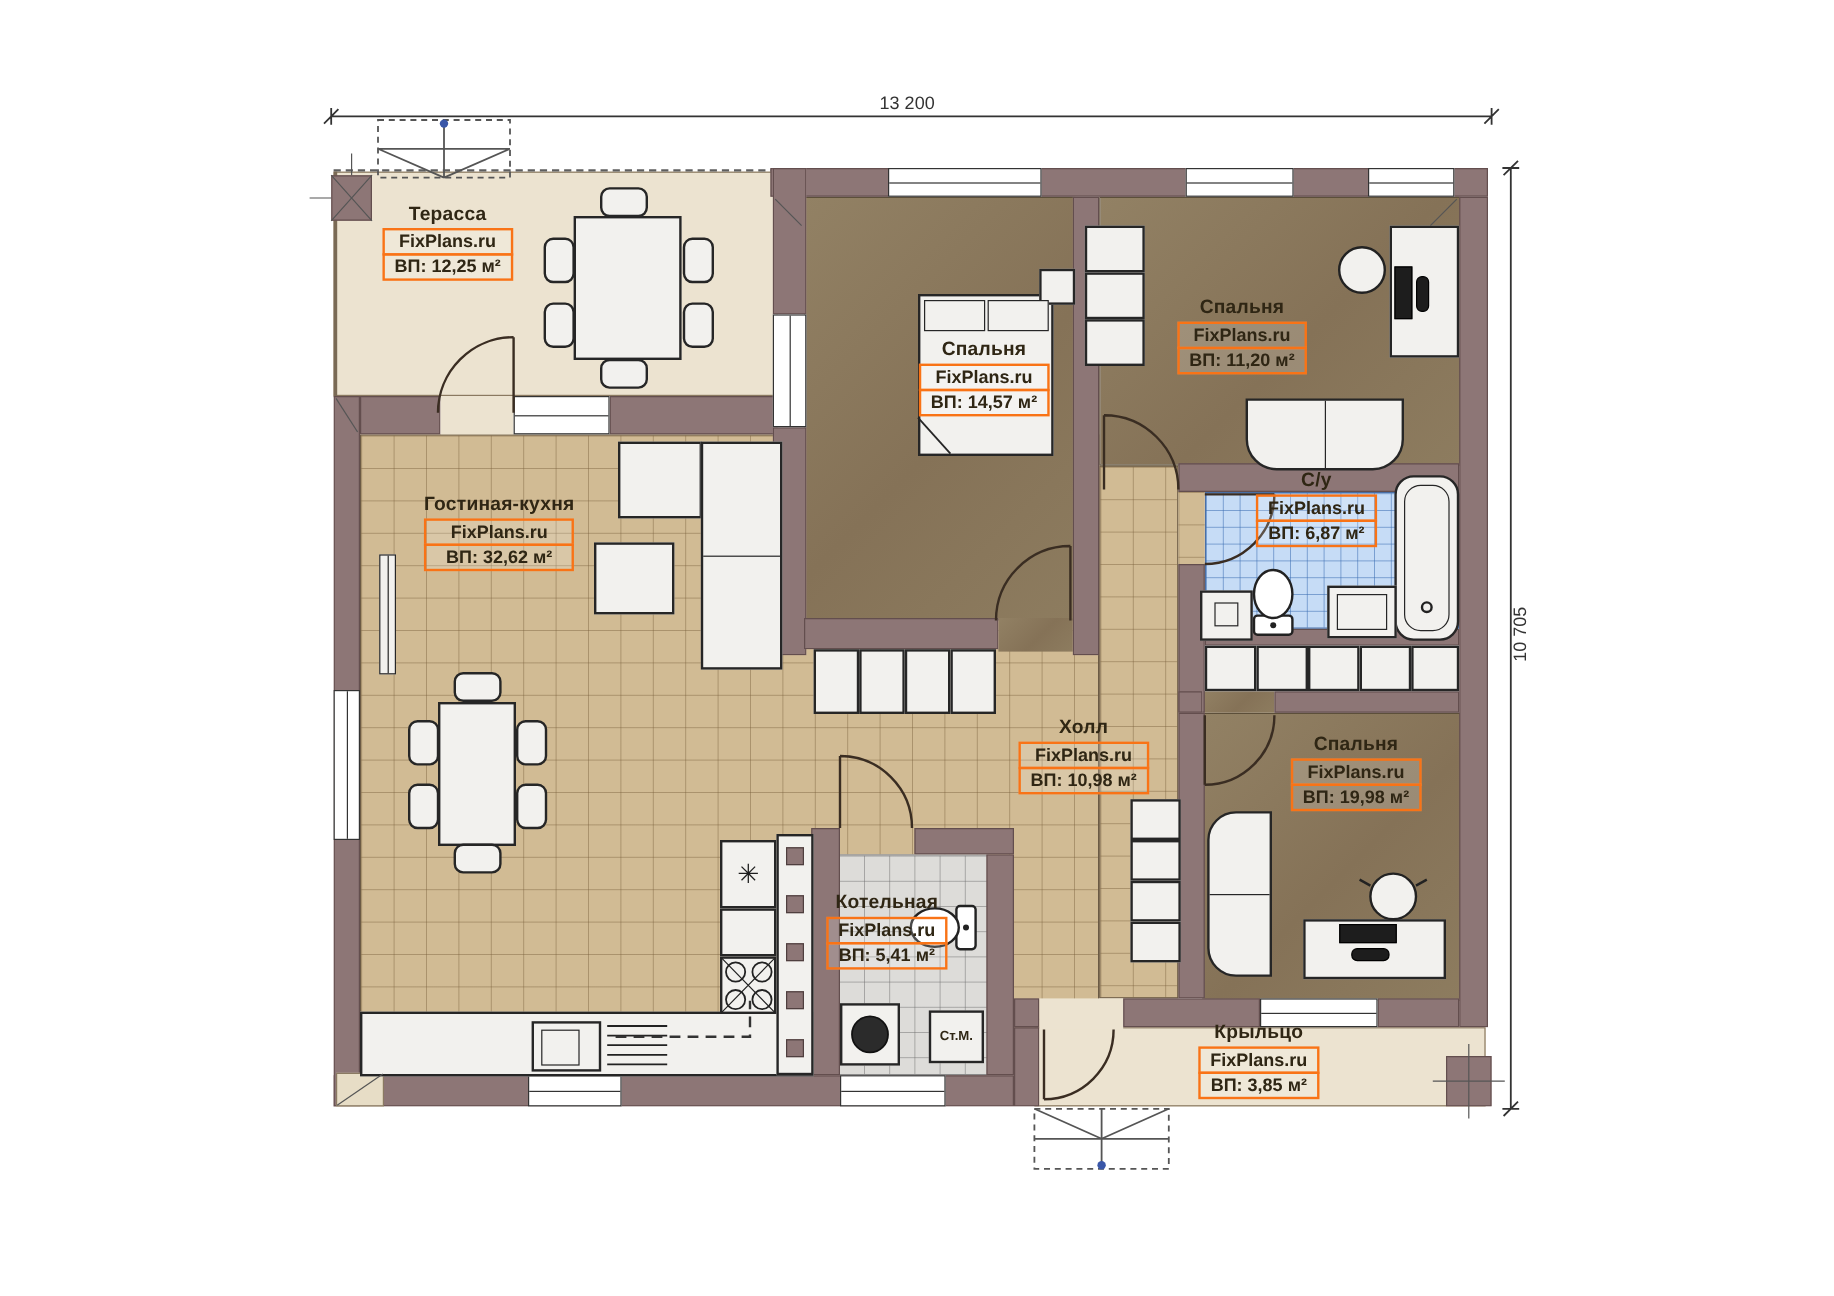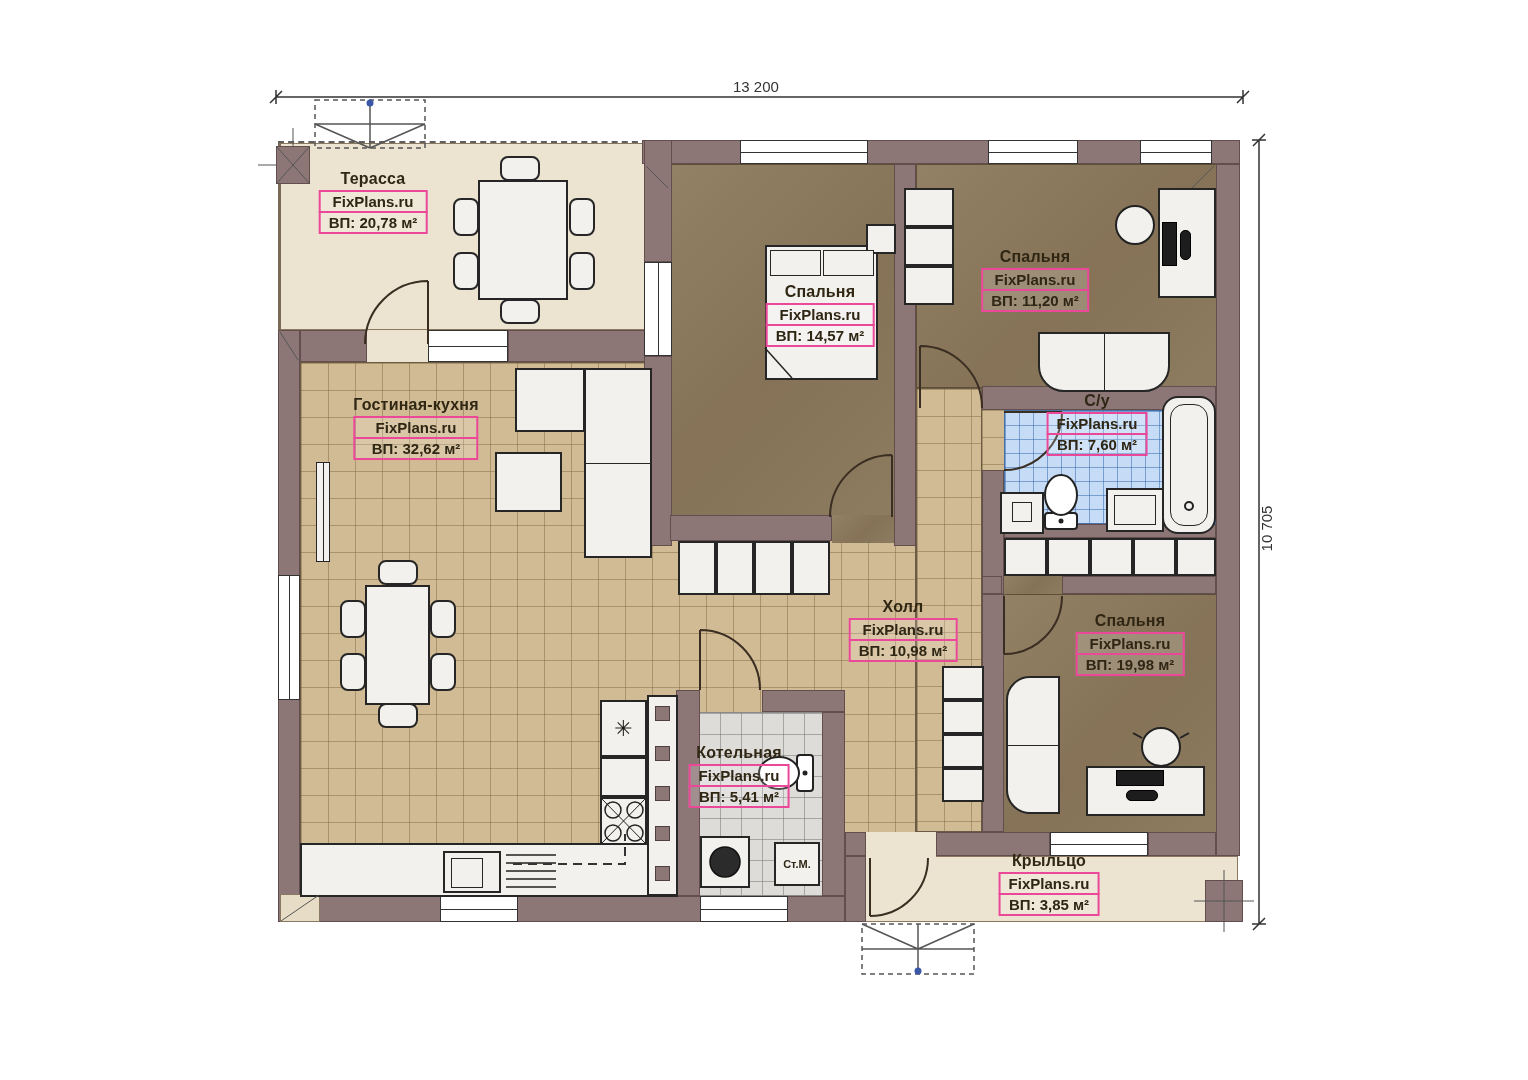--- a/index.html
+++ b/index.html
@@ -36,21 +36,21 @@
   .dark{background:#1d1d1d;border:1px solid #000;z-index:13;}
   .cushion-v{position:absolute;top:0;bottom:0;left:50%;border-left:1.5px solid #262626;}
   .cushion-h{position:absolute;left:0;right:0;top:50%;border-top:1.5px solid #262626;}
   .drawer{background:#8d7676;border:1px solid #4f3f3f;z-index:13;}
   .glyph{display:flex;align-items:center;justify-content:center;font-size:22px;color:#1d1d1d;}
   .thinline{background:#7a6a55;z-index:9;}
   .dashtop{border-top:2px dashed #5f5f5f;z-index:9;}
   
   .labelblock{position:absolute;transform:translateX(-50%);text-align:center;z-index:30;white-space:nowrap;}
   .room-name{font-size:16px;font-weight:bold;letter-spacing:.2px;margin-bottom:2px;}
-  .lbox{display:block;border:2px solid #ec4899;background:rgba(255,255,255,.18);
+  .lbox{display:block;border:2px solid #f97316;background:rgba(255,255,255,.18);
         font-size:15px;font-weight:bold;padding:1px 8px;}
   .lbox + .lbox{margin-top:-2px;}
   .dimlabel{position:absolute;font-size:15px;color:#333;z-index:30;}
   svg.overlay{position:absolute;left:0;top:0;z-index:25;pointer-events:none;}
 </style>
 </head>
 <body>
 
 <div id="canvas">
 
@@ -259,41 +259,41 @@
       <path d="M280,332 L298,360"></path>
     </g>
   </svg>
 
   <div class="dimlabel" style="left:733px;top:78px;">13 200</div>
   <div class="dimlabel" style="left:1244px;top:520px;transform:rotate(-90deg);transform-origin:center;">10 705</div>
 
   <div class="labelblock" style="left:373px;top:170px;">
     <div class="room-name">Терасса</div>
     <span class="lbox">FixPlans.ru</span>
-    <span class="lbox">ВП: 20,78 м²</span>
-  </div>
-  <div class="labelblock" style="left:416px;top:396px;text-align:center;">
+    <span class="lbox">ВП: 12,25 м²</span>
+  </div>
+  <div class="labelblock" style="left:416px;top:412px;text-align:center;">
     <div class="room-name">Гостиная-кухня</div>
     <span class="lbox">FixPlans.ru</span>
     <span class="lbox">ВП: 32,62 м²</span>
   </div>
   <div class="labelblock" style="left:820px;top:283px;">
     <div class="room-name">Спальня</div>
     <span class="lbox">FixPlans.ru</span>
     <span class="lbox">ВП: 14,57 м²</span>
   </div>
   <div class="labelblock" style="left:1035px;top:248px;">
     <div class="room-name">Спальня</div>
     <span class="lbox">FixPlans.ru</span>
     <span class="lbox">ВП: 11,20 м²</span>
   </div>
   <div class="labelblock" style="left:1097px;top:392px;">
     <div class="room-name">С/у</div>
     <span class="lbox">FixPlans.ru</span>
-    <span class="lbox">ВП: 7,60 м²</span>
+    <span class="lbox">ВП: 6,87 м²</span>
   </div>
   <div class="labelblock" style="left:903px;top:598px;">
     <div class="room-name">Холл</div>
     <span class="lbox">FixPlans.ru</span>
     <span class="lbox">ВП: 10,98 м²</span>
   </div>
   <div class="labelblock" style="left:1130px;top:612px;">
     <div class="room-name">Спальня</div>
     <span class="lbox">FixPlans.ru</span>
     <span class="lbox">ВП: 19,98 м²</span>

